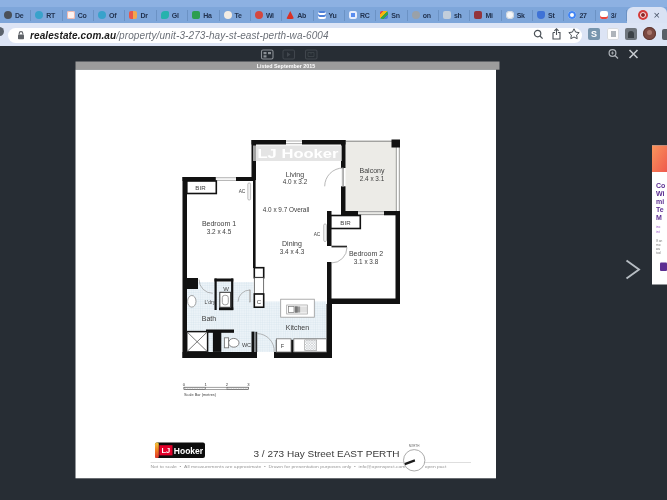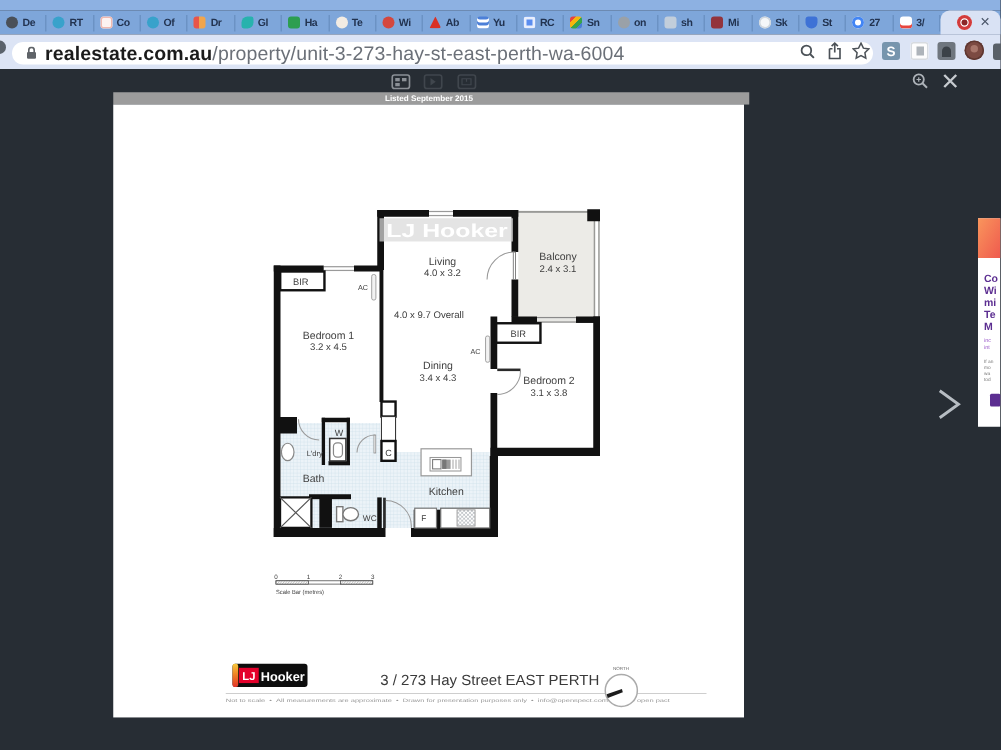--- a/index.html
+++ b/index.html
@@ -11,21 +11,21 @@
   .tab{box-sizing:border-box;width:31.4px;height:16px;display:flex;align-items:center;
     justify-content:flex-start;padding-left:4px;overflow:hidden;
     background:linear-gradient(#6b92c4,#6b92c4) right 0px top 2.5px/1px 11px no-repeat;}
   .tab .fv{width:8px;height:8px;border-radius:2px;margin-right:3px;flex:none;display:inline-block;}
   .tab .tt{font-size:7px;font-weight:bold;color:#223350;letter-spacing:-0.3px;}
   #activetab{width:40px;height:16px;background:#d9e2f4;border-radius:6px 6px 0 0;
     display:flex;align-items:center;justify-content:center;gap:5px;border-right:none;}
   #toolbar{position:absolute;left:0;top:23px;width:667px;height:23px;background:#dce4f5;}
   #urlpill{position:absolute;left:8px;top:5px;width:574px;height:15px;background:#ffffff;
     border-radius:8px;display:flex;align-items:center;}
-  #urltext{font-size:13px;color:#202124;margin-left:22px;white-space:nowrap;letter-spacing:0.1px;}
+  #urltext{font-size:10px;color:#202124;margin-left:22px;white-space:nowrap;letter-spacing:0.1px;font-style:italic;}
   #urltext b{font-weight:bold;color:#1b1b1b;}
   #urltext span{color:#6b7078;font-weight:normal;}
   
   #content{position:absolute;left:0;top:46px;width:667px;height:454px;}
 </style>
 </head>
 <body>
 <div id="frame">
 
   <div id="topstrip"></div>

